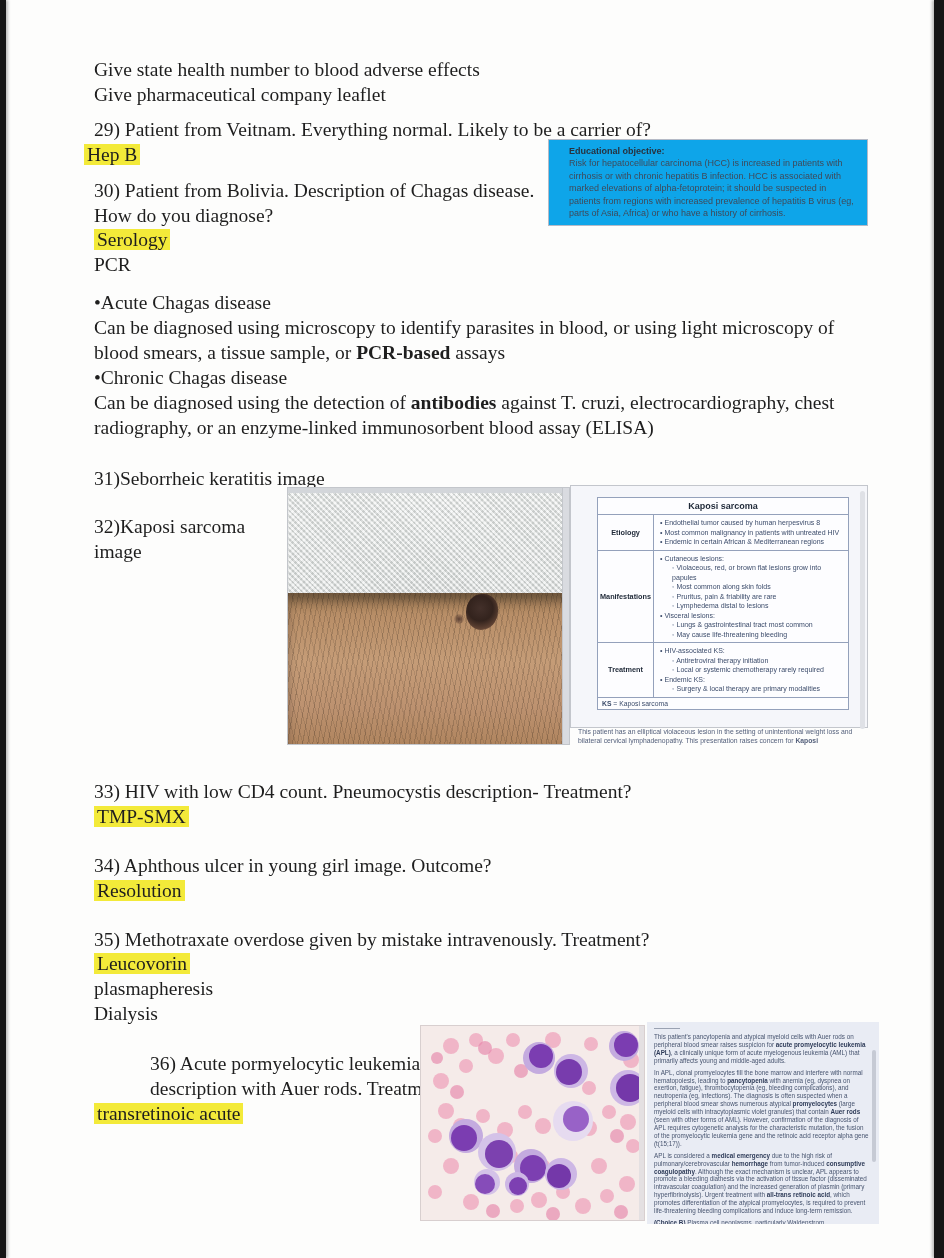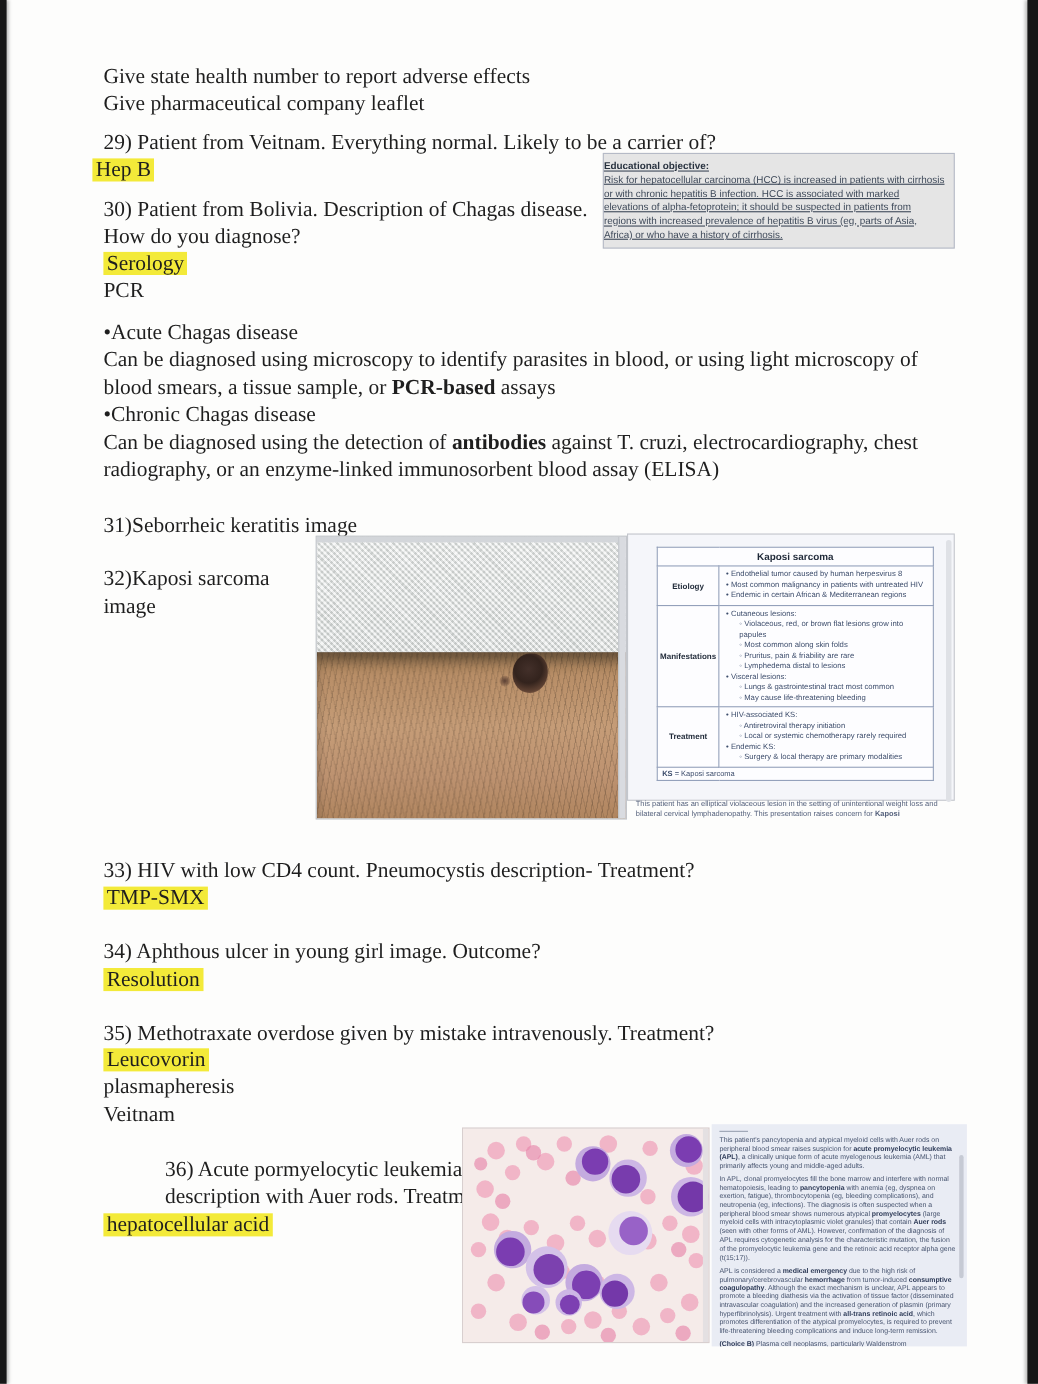--- a/index.html
+++ b/index.html
@@ -9,22 +9,22 @@
   .edge{position:absolute;top:0;bottom:0;background:#161616;}
   .edge-left{left:0;width:6px;box-shadow:2px 0 3px rgba(0,0,0,.25);}
   .edge-right{right:0;width:10px;box-shadow:-2px 0 3px rgba(0,0,0,.25);}
   .t{position:absolute;font-size:19.5px;line-height:25px;white-space:nowrap;}
   .wrap{white-space:normal;}
   .hl{background:#f3ea39;padding:0 3px;}
   b{font-weight:bold;}
 
   
   .edu{position:absolute;left:548px;top:139px;width:320px;box-sizing:border-box;
-       background:#e5e5e5;border:1px solid #b5bac6;padding:5px 8px 6px 0;
-       font-family:"Liberation Sans",sans-serif;font-size:9px;line-height:12.4px;color:#3f4a5a;text-decoration:underline;}
+       background:#0ea5e9;border:1px solid #b5bac6;padding:5px 8px 6px 20px;
+       font-family:"Liberation Sans",sans-serif;font-size:9px;line-height:12.4px;color:#3f4a5a;}
   .edu .edu-title{font-weight:bold;color:#28323f;}
 
   
   .photo{position:absolute;left:287px;top:487px;width:283px;height:258px;box-sizing:border-box;
          border:1px solid #c3c6cb;background:#e2e4e3;overflow:hidden;}
   .fabric{position:absolute;left:0;top:0;right:0;height:41%;
           background:
             repeating-linear-gradient(45deg, rgba(255,255,255,.55) 0 2px, rgba(168,173,171,.28) 2px 4px),
             repeating-linear-gradient(-45deg, rgba(255,255,255,.4) 0 2px, rgba(160,166,164,.22) 2px 4px),
             linear-gradient(180deg,#e6e8e7,#d8dbda);}
@@ -74,21 +74,21 @@
   .apl-scroll{position:absolute;right:2px;top:28px;width:4px;height:112px;background:#c6cad4;border-radius:2px;}
 </style>
 </head>
 <body>
 
 <div id="page">
 
   <div class="edge edge-left"></div>
   <div class="edge edge-right"></div>
 
-  <div class="t" style="left:94px;top:57px;">Give state health number to report adverse effects</div>
+  <div class="t" style="left:94px;top:57px;">Give state health number to blood adverse effects</div>
   <div class="t" style="left:94px;top:82px;">Give pharmaceutical company leaflet</div>
 
   <div class="t" style="left:94px;top:117px;">29) Patient from Veitnam. Everything normal. Likely to be a carrier of?</div>
   <div class="t" style="left:84px;top:142px;"><span class="hl">Hep B</span></div>
 
   <div class="edu">
     <div class="edu-title">Educational objective:</div>
     <div>Risk for hepatocellular carcinoma (HCC) is increased in patients with cirrhosis or with chronic hepatitis B infection.  HCC is associated with marked elevations of alpha-fetoprotein; it should be suspected in patients from regions with increased prevalence of hepatitis B virus (eg, parts of Asia, Africa) or who have a history of cirrhosis.</div>
   </div>
 
@@ -165,24 +165,24 @@
 
   <div class="t" style="left:94px;top:779px;">33) HIV with low CD4 count. Pneumocystis description- Treatment?</div>
   <div class="t" style="left:94px;top:804px;"><span class="hl">TMP-SMX</span></div>
 
   <div class="t" style="left:94px;top:853px;">34) Aphthous ulcer in young girl image. Outcome?</div>
   <div class="t" style="left:94px;top:878px;"><span class="hl">Resolution</span></div>
 
   <div class="t" style="left:94px;top:927px;">35) Methotraxate overdose given by mistake intravenously. Treatment?</div>
   <div class="t" style="left:94px;top:951px;"><span class="hl">Leucovorin</span></div>
   <div class="t" style="left:94px;top:976px;">plasmapheresis</div>
-  <div class="t" style="left:94px;top:1001px;">Veitnam</div>
+  <div class="t" style="left:94px;top:1001px;">Dialysis</div>
 
   <div class="t wrap" style="left:108px;top:1051px;width:318px;margin-left:42px;">36) Acute pormyelocytic leukemia description with Auer rods. Treatment</div>
-  <div class="t" style="left:94px;top:1101px;"><span class="hl">hepatocellular acid</span></div>
+  <div class="t" style="left:94px;top:1101px;"><span class="hl">transretinoic acute</span></div>
 
   <div class="smear">
     <svg width="223" height="194" viewBox="0 0 223 194">
       <rect x="0" y="0" width="223" height="194" fill="#f5ebe9"></rect>
       <g fill="#f0a8bf" opacity="0.8">
         <circle cx="30" cy="20" r="8"></circle>
           <circle cx="55" cy="14" r="7"></circle>
           <circle cx="75" cy="30" r="8"></circle>
         <circle cx="45" cy="40" r="7"></circle>
           <circle cx="20" cy="55" r="8"></circle>

